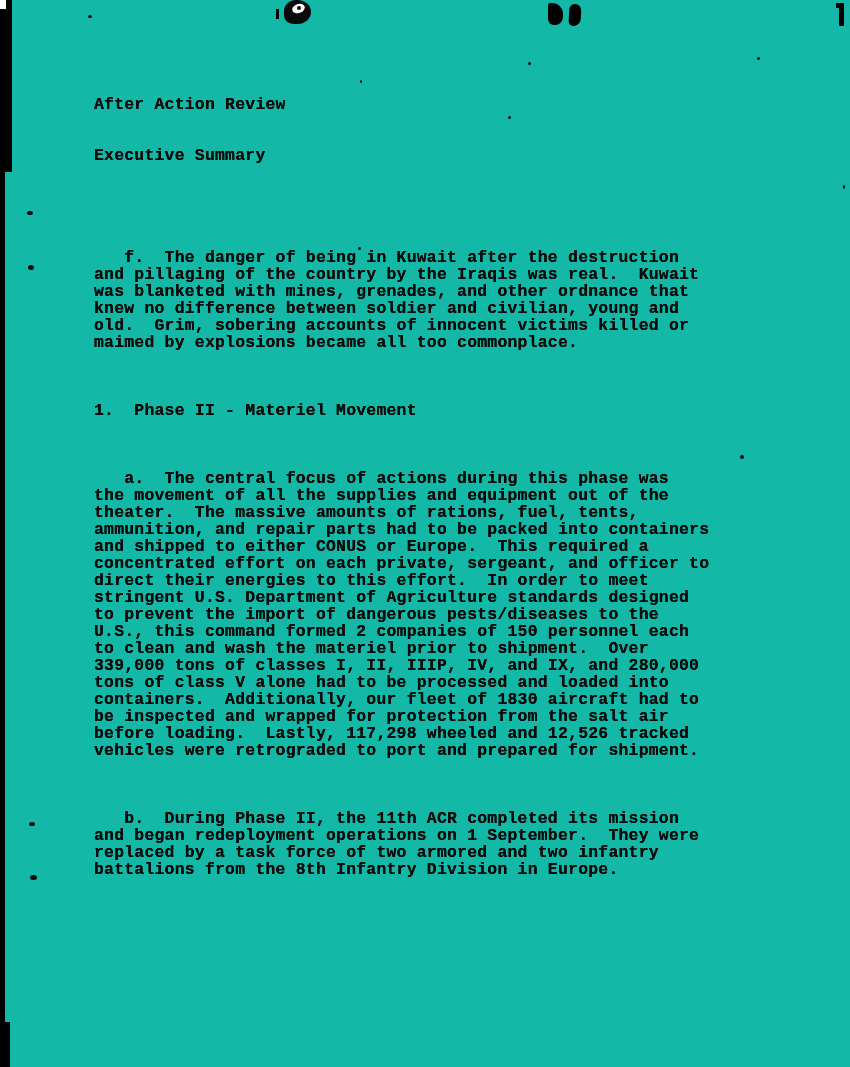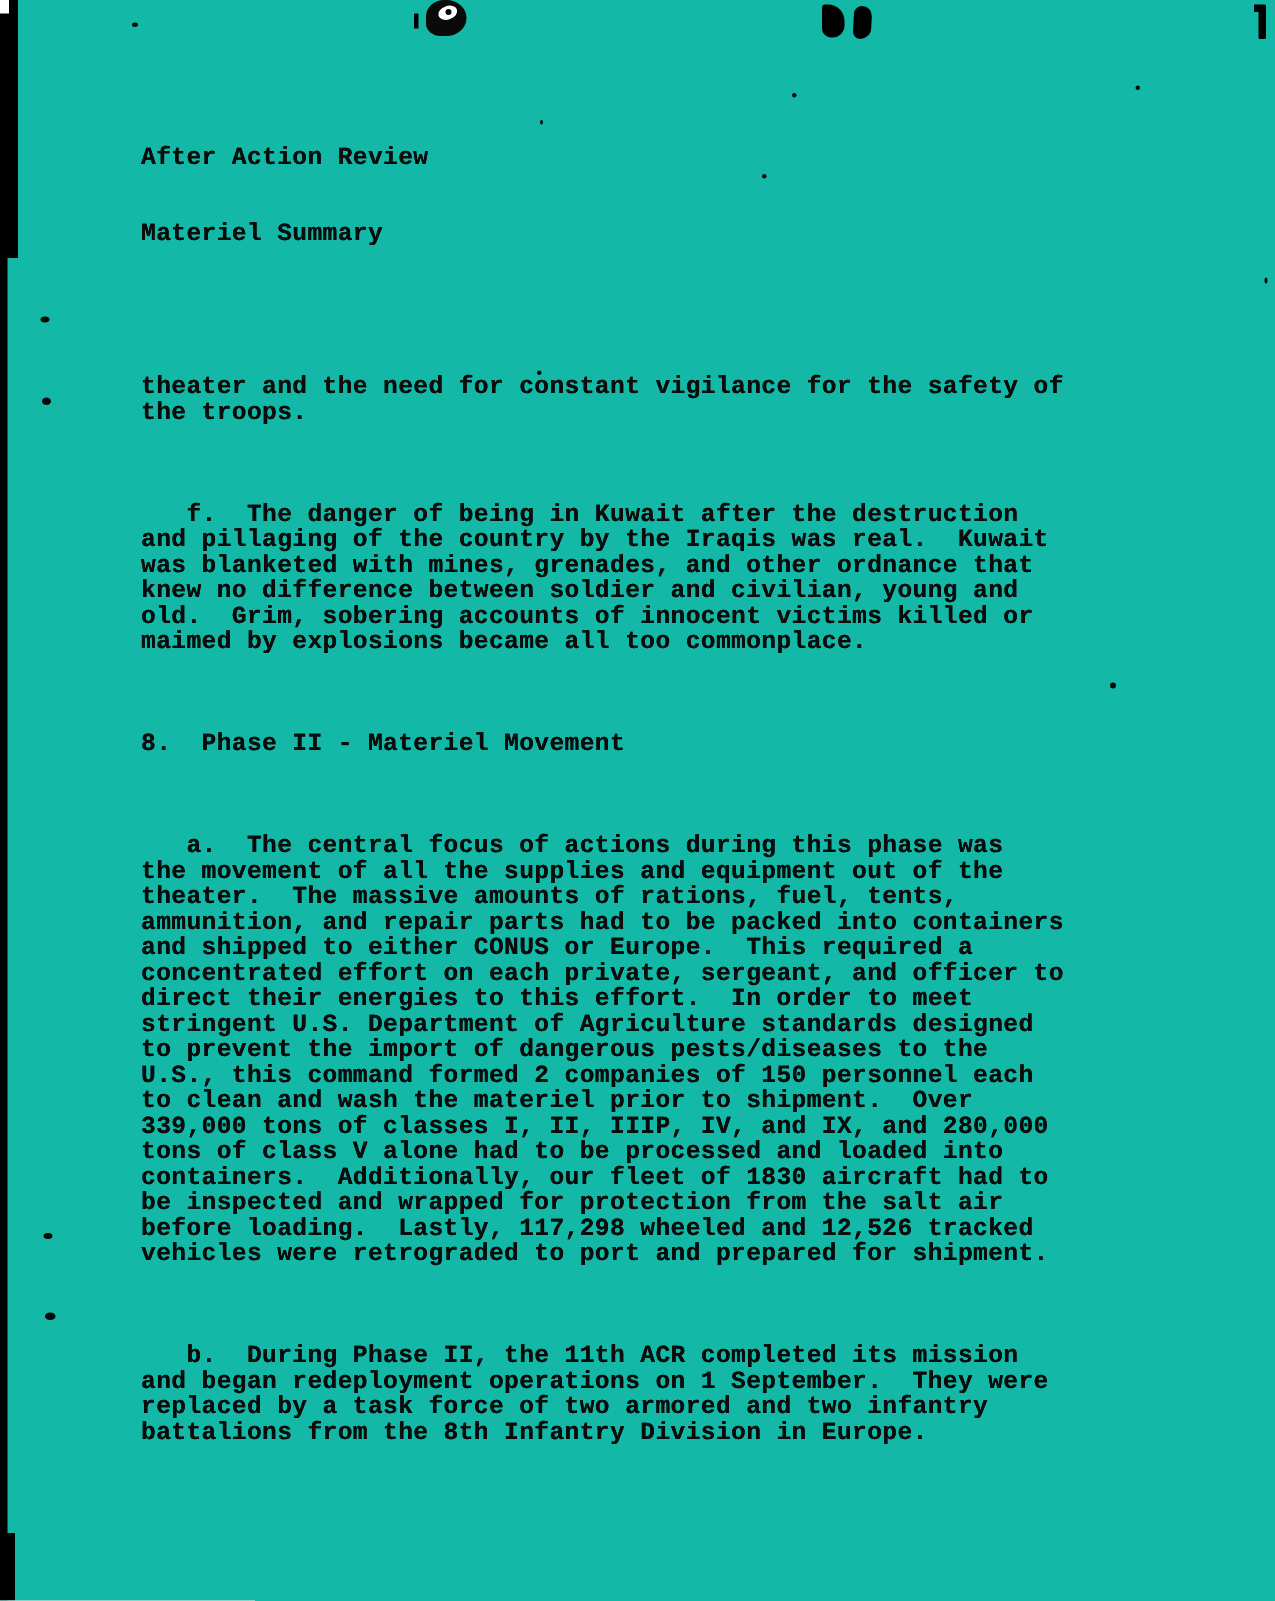--- a/index.html
+++ b/index.html
@@ -57,31 +57,29 @@
   <div class="speck" style="left:358px;top:247px;width:3px;height:3px;"></div>
   <div class="speck" style="left:28px;top:265px;width:6px;height:5px;"></div>
   <div class="speck" style="left:740px;top:455px;width:4px;height:4px;"></div>
   <div class="speck" style="left:843px;top:185px;width:2px;height:4px;"></div>
   <div class="speck" style="left:29px;top:822px;width:6px;height:4px;"></div>
   <div class="speck" style="left:30px;top:875px;width:7px;height:5px;"></div>
 
   <div class="content">
     <div class="para header-block">
       <div>After Action Review</div>
-      <div>Materiel Summary</div>
+      <div>Executive Summary</div>
     </div>
-    <div class="para">theater and the need for constant vigilance for the safety of
-the troops.</div>
     <div class="para">   f.  The danger of being in Kuwait after the destruction
 and pillaging of the country by the Iraqis was real.  Kuwait
 was blanketed with mines, grenades, and other ordnance that
 knew no difference between soldier and civilian, young and
 old.  Grim, sobering accounts of innocent victims killed or
 maimed by explosions became all too commonplace.</div>
-    <div class="para">8.  Phase II - Materiel Movement</div>
+    <div class="para">1.  Phase II - Materiel Movement</div>
     <div class="para">   a.  The central focus of actions during this phase was
 the movement of all the supplies and equipment out of the
 theater.  The massive amounts of rations, fuel, tents,
 ammunition, and repair parts had to be packed into containers
 and shipped to either CONUS or Europe.  This required a
 concentrated effort on each private, sergeant, and officer to
 direct their energies to this effort.  In order to meet
 stringent U.S. Department of Agriculture standards designed
 to prevent the import of dangerous pests/diseases to the
 U.S., this command formed 2 companies of 150 personnel each

